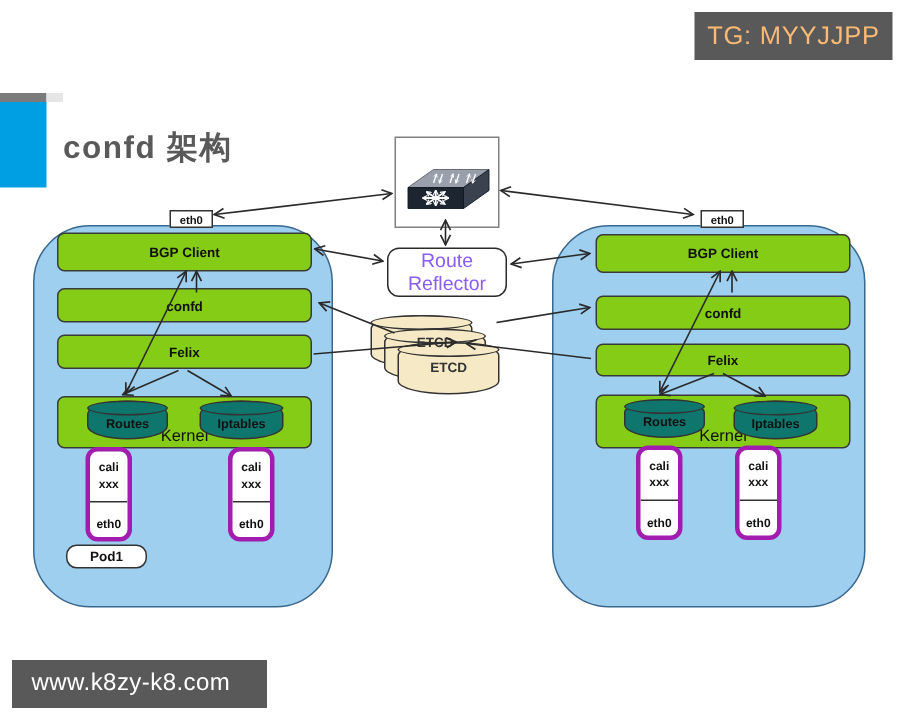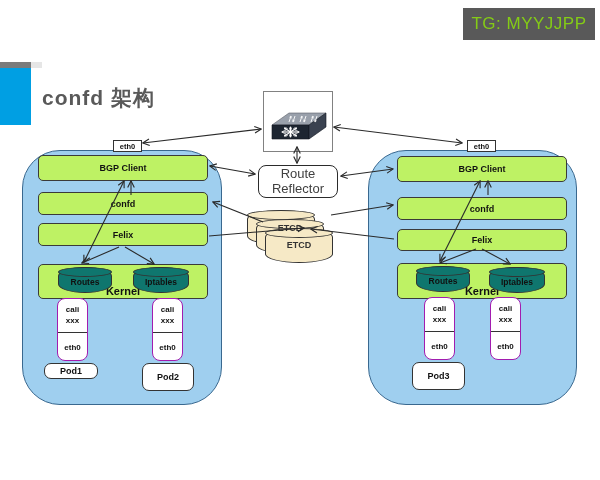--- a/index.html
+++ b/index.html
@@ -1,53 +1,53 @@
 <!DOCTYPE html>
 <html style="--color-accent-blue: #009fe3; --color-node-fill: #9fcfef; --color-node-border: #39688f; --color-etcd-fill: #f6e9c6; --color-bar-gray: #595959; --color-arrow: #2a2a2a;"><head>
 <meta charset="utf-8">
 <style>
   html,body{margin:0;padding:0;}
   body{font-family:"Liberation Sans","DejaVu Sans",sans-serif;background:#fff;}
   .slide{position:relative;width:600px;height:480px;background:#fff;overflow:hidden;}
 
   
   .badge{position:absolute;left:463px;top:8px;width:132px;height:32px;
-    background:var(--color-bar-gray,#595959);color:#84cc16;font-size:17px;
+    background:var(--color-bar-gray,#595959);color:#fdba74;font-size:17px;
     display:flex;align-items:center;justify-content:center;letter-spacing:.5px;}
   .strip-dark{position:absolute;left:0;top:62px;width:31px;height:6px;background:#7b7b7b;}
   .strip-light{position:absolute;left:31px;top:62px;width:11px;height:6px;background:#e6e6e6;}
   .accent-square{position:absolute;left:0;top:68px;width:31px;height:57px;background:var(--color-accent-blue,#009fe3);}
   .title{position:absolute;left:42px;top:84px;margin:0;font-size:21px;font-weight:700;color:#595959;letter-spacing:1px;}
 
   
   .switch-box{position:absolute;left:263px;top:91px;width:70px;height:61px;background:#fff;border:1px solid #818181;box-sizing:border-box;}
   .rr-box{position:absolute;left:258px;top:165px;width:80px;height:33px;background:#fff;border:1.4px solid #2b2b2b;border-radius:8px;
-    display:flex;align-items:center;justify-content:center;text-align:center;font-size:13px;color:#404040;line-height:1.15;box-sizing:border-box;}
+    display:flex;align-items:center;justify-content:center;text-align:center;font-size:13px;color:#8b5cf6;line-height:1.15;box-sizing:border-box;}
 
   
   .node{position:absolute;background:var(--color-node-fill,#9fcfef);border:1.5px solid var(--color-node-border,#39688f);border-radius:38px;box-sizing:border-box;}
   .node-left{left:22px;top:150px;width:200px;height:255px;}
   .node-right{left:368px;top:150px;width:209px;height:255px;}
-  .wbox{position:absolute;background:#bef264;border:1px solid #3a3a3a;border-radius:5px;
+  .wbox{position:absolute;background:#84cc16;border:1px solid #3a3a3a;border-radius:5px;
     display:flex;align-items:center;justify-content:center;font-size:9px;font-weight:700;color:#111;box-sizing:border-box;}
   .eth-top{position:absolute;background:#fff;border:1px solid #333;font-size:7.5px;font-weight:700;color:#111;
     display:flex;align-items:center;justify-content:center;box-sizing:border-box;z-index:6;}
 
   
   .cyl{position:absolute;background:#0f766e;border:1px solid #333;border-radius:50%/9px;box-sizing:border-box;}
   .cyl::before{content:"";position:absolute;left:-1px;right:-1px;top:-1px;height:10px;border:1px solid #333;
     border-radius:50%;background:inherit;box-sizing:border-box;}
   .cyl .cyl-label{position:absolute;left:0;right:0;top:9px;text-align:center;font-size:8.5px;font-weight:700;color:#111;z-index:2;}
   .etcd{background:var(--color-etcd-fill,#f6e9c6);}
   .etcd .cyl-label{color:#333;font-size:9px;top:11px;}
   .etcd-mid .cyl-label{top:3px;}
-  .kernel-label{position:absolute;left:0;right:0;bottom:1px;text-align:center;font-size:11px;font-weight:700;color:#111;}
+  .kernel-label{position:absolute;left:0;right:0;bottom:1px;text-align:center;font-size:11px;font-weight:400;color:#111;}
 
   
-  .veth{position:absolute;background:#fff;border:1px solid #a21caf;border-radius:8px;box-sizing:border-box;overflow:hidden;}
+  .veth{position:absolute;background:#fff;border:3px solid #a21caf;border-radius:8px;box-sizing:border-box;overflow:hidden;}
   .veth .cell-top{height:33px;border-bottom:1px solid #333;display:flex;flex-direction:column;align-items:center;justify-content:center;
     font-size:8px;font-weight:600;color:#111;line-height:1.35;}
   .veth .cell-bottom{height:29px;display:flex;align-items:center;justify-content:center;font-size:8px;font-weight:700;color:#111;}
   .pod{position:absolute;background:#fff;border:1px solid #333;border-radius:7px;
     display:flex;align-items:center;justify-content:center;font-size:9px;font-weight:700;color:#111;box-sizing:border-box;}
 
   
   .overlay{position:absolute;left:0;top:0;width:600px;height:480px;z-index:10;pointer-events:none;}
 
   
@@ -127,21 +127,20 @@
       <div class="cell-bottom">eth0</div>
     </div>
     <div class="veth" style="left:129px;top:147px;width:31px;height:63px;">
       <div class="cell-top">
         <span>cali</span>
         <span>xxx</span>
       </div>
       <div class="cell-bottom">eth0</div>
     </div>
     <div class="pod" style="left:21px;top:212px;width:54px;height:16px;">Pod1</div>
-    <div class="pod" style="left:119px;top:212px;width:52px;height:28px;">Pod2</div>
   </div>
 
   <div class="node node-right">
     <div class="eth-top" style="left:98px;top:-11px;width:29px;height:12px;">eth0</div>
     <div class="wbox" style="left:28px;top:5px;width:170px;height:26px;">BGP Client</div>
     <div class="wbox" style="left:28px;top:46px;width:170px;height:23px;">confd</div>
     <div class="wbox" style="left:28px;top:78px;width:170px;height:22px;">Felix</div>
     <div class="wbox" style="left:28px;top:112px;width:170px;height:36px;">
       <span class="kernel-label">Kernel</span>
     </div>
@@ -158,21 +157,20 @@
       </div>
       <div class="cell-bottom">eth0</div>
     </div>
     <div class="veth" style="left:121px;top:146px;width:31px;height:63px;">
       <div class="cell-top">
         <span>cali</span>
         <span>xxx</span>
       </div>
       <div class="cell-bottom">eth0</div>
     </div>
-    <div class="pod" style="left:43px;top:211px;width:53px;height:28px;">Pod3</div>
   </div>
 
   <svg class="overlay" viewBox="0 0 600 480">
     <defs>
       <marker id="ah" viewBox="0 0 8 8" refX="7" refY="4" markerWidth="7.5" markerHeight="7.5" orient="auto-start-reverse">
         <path d="M0.8,0.8 L7.2,4 L0.8,7.2" fill="none" stroke="#2a2a2a" stroke-width="1.1"></path>
       </marker>
     </defs>
     <g stroke="#2a2a2a" stroke-width="1.1" fill="none">
       <line x1="143" y1="143" x2="261" y2="129" marker-start="url(#ah)" marker-end="url(#ah)"></line>
@@ -188,13 +186,14 @@
       <line x1="131" y1="195" x2="131" y2="181" marker-end="url(#ah)"></line>
       <line x1="119" y1="247" x2="82" y2="263" marker-end="url(#ah)"></line>
       <line x1="125" y1="247" x2="154" y2="264" marker-end="url(#ah)"></line>
       <line x1="480" y1="181" x2="440" y2="261" marker-start="url(#ah)" marker-end="url(#ah)"></line>
       <line x1="488" y1="195" x2="488" y2="181" marker-end="url(#ah)"></line>
       <line x1="476" y1="249" x2="440" y2="263" marker-end="url(#ah)"></line>
       <line x1="482" y1="249" x2="510" y2="264" marker-end="url(#ah)"></line>
     </g>
   </svg>
 
+  <div class="watermark">www.k8zy-k8.com</div>
 </div>
 
 </body></html>

